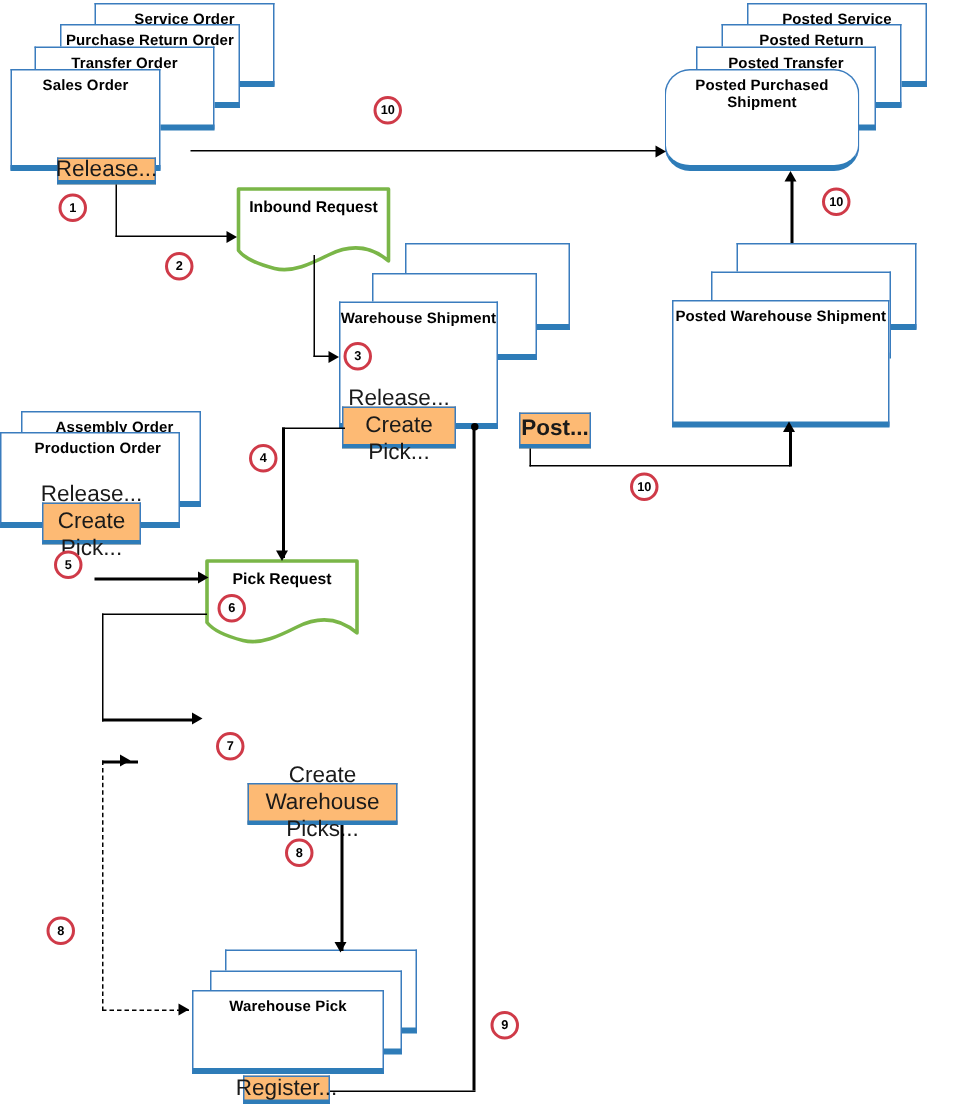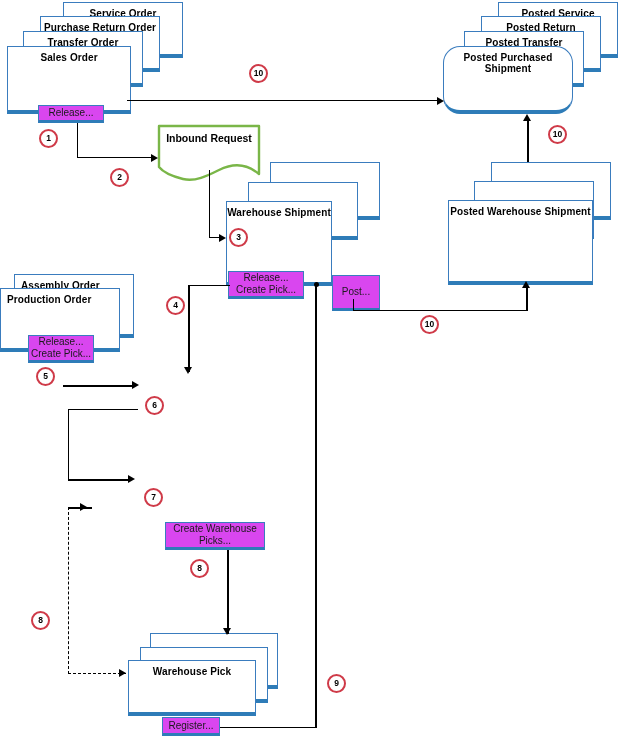--- a/index.html
+++ b/index.html
@@ -4,27 +4,27 @@
 <style>
   html,body{margin:0;padding:0;background:#ffffff;}
   body{font-family:"Liberation Sans", sans-serif;}
   #canvas{position:relative;width:641px;height:738px;overflow:hidden;background:#fff;}
 
   
   .docbox{position:absolute;box-sizing:border-box;background:#ffffff;
           border:1.2px solid #3a7cbe;border-bottom:4px solid #2e7cb8;}
   .docbox .ttl{position:absolute;left:0;right:0;top:5px;text-align:center;
           font-size:10px;font-weight:bold;color:#000;letter-spacing:.1px;}
-  .docbox .ttl.lft{text-align:left;padding-left:6px;}
+  .docbox .ttl.lft{text-align:left;padding-left:6px;margin-left:16px;}
 
   
-  .action{position:absolute;box-sizing:border-box;background:#d946ef;
+  .action{position:absolute;box-sizing:border-box;background:#fdba74;
           border:1.2px solid #3a7cbe;border-bottom:3px solid #2e7cb8;
           display:flex;align-items:center;justify-content:center;
-          font-size:10px;color:#1a1a1a;line-height:1.18;text-align:center;}
+          font-size:15px;color:#1a1a1a;line-height:1.18;text-align:center;}
 
   
   .wave{position:absolute;}
   .wave .wttl{position:absolute;left:0;right:0;top:8px;text-align:center;
           font-size:10.5px;font-weight:bold;color:#000;}
 
   
   .num{position:absolute;width:19px;height:19px;border-radius:50%;
        border:2.2px solid #cf3a48;background:#ffffff;box-sizing:border-box;
        display:flex;align-items:center;justify-content:center;
@@ -51,21 +51,21 @@
 
   <div class="docbox" style="left:63px;top:2px;width:120px;height:56px;">
     <div class="ttl">Service Order</div>
   </div>
   <div class="docbox" style="left:40px;top:16px;width:120px;height:56px;">
     <div class="ttl">Purchase Return Order</div>
   </div>
   <div class="docbox" style="left:23px;top:31px;width:120px;height:56px;">
     <div class="ttl">Transfer Order</div>
   </div>
-  <div class="docbox" style="left:7px;top:46px;width:124px;height:68px;">
+  <div class="docbox" style="left:7px;top:46px;width:100px;height:68px;">
     <div class="ttl">Sales Order</div>
   </div>
   <div class="action" style="left:38px;top:105px;width:66px;height:18px;">Release...</div>
 
   <div class="docbox" style="left:498px;top:2px;width:120px;height:56px;">
     <div class="ttl">Posted Service Shipment</div>
   </div>
   <div class="docbox" style="left:481px;top:16px;width:120px;height:56px;">
     <div class="ttl">Posted Return Shipment</div>
   </div>
@@ -85,39 +85,45 @@
 
   <div class="docbox" style="left:270px;top:162px;width:110px;height:58px;"></div>
   <div class="docbox" style="left:248px;top:182px;width:110px;height:58px;"></div>
   <div class="docbox" style="left:226px;top:201px;width:106px;height:85px;">
     <div class="ttl">Warehouse Shipment</div>
   </div>
   <div class="action" style="left:228px;top:271px;width:76px;height:28px;flex-direction:column;">
     <span>Release...</span>
     <span>Create Pick...</span>
   </div>
-  <div class="action" style="left:332px;top:275px;width:48px;height:36px;">Post...</div>
+  <div class="action" style="left:346px;top:275px;width:48px;height:24px;font-weight:bold;">Post...</div>
 
   <div class="docbox" style="left:491px;top:162px;width:120px;height:58px;"></div>
   <div class="docbox" style="left:474px;top:181px;width:120px;height:58px;"></div>
   <div class="docbox" style="left:448px;top:200px;width:145px;height:85px;">
     <div class="ttl">Posted Warehouse Shipment</div>
   </div>
 
   <div class="docbox" style="left:14px;top:274px;width:120px;height:64px;">
     <div class="ttl lft">Assembly Order</div>
   </div>
   <div class="docbox" style="left:0px;top:288px;width:120px;height:64px;">
     <div class="ttl lft">Production Order</div>
   </div>
   <div class="action" style="left:28px;top:335px;width:66px;height:28px;flex-direction:column;">
     <span>Release...</span>
     <span>Create Pick...</span>
   </div>
 
+  <div class="wave" style="left:136px;top:372px;width:104px;height:58px;">
+    <svg width="104" height="58" viewBox="0 0 104 58">
+      <path d="M2,2 L102,2 L102,50 C88,38 74,40 62,46 C50,52 38,58 26,55 C14,52 6,48 2,43 Z" fill="#ffffff" stroke="#7ab648" stroke-width="2.4" stroke-linejoin="round"></path>
+    </svg>
+    <div class="wttl">Pick Request</div>
+  </div>
 
   <div class="action" style="left:165px;top:522px;width:100px;height:28px;flex-direction:column;">
     <span>Create Warehouse</span>
     <span>Picks...</span>
   </div>
 
   <div class="docbox" style="left:150px;top:633px;width:128px;height:56px;"></div>
   <div class="docbox" style="left:140px;top:647px;width:128px;height:56px;"></div>
   <div class="docbox" style="left:128px;top:660px;width:128px;height:56px;">
     <div class="ttl">Warehouse Pick</div>

